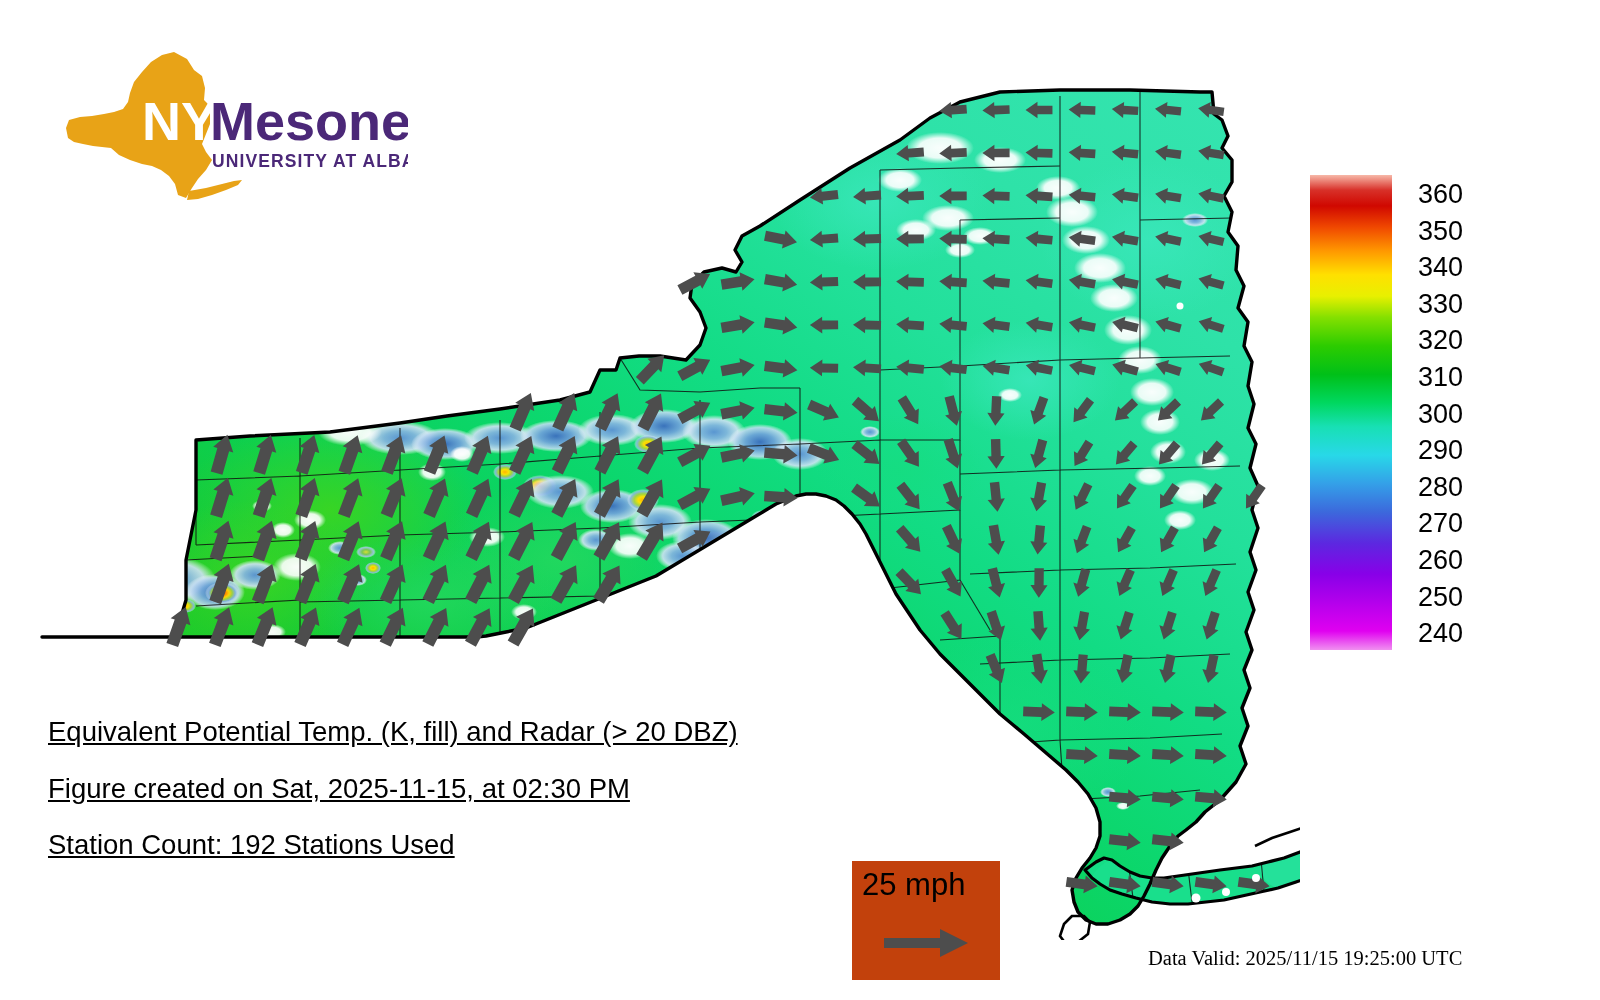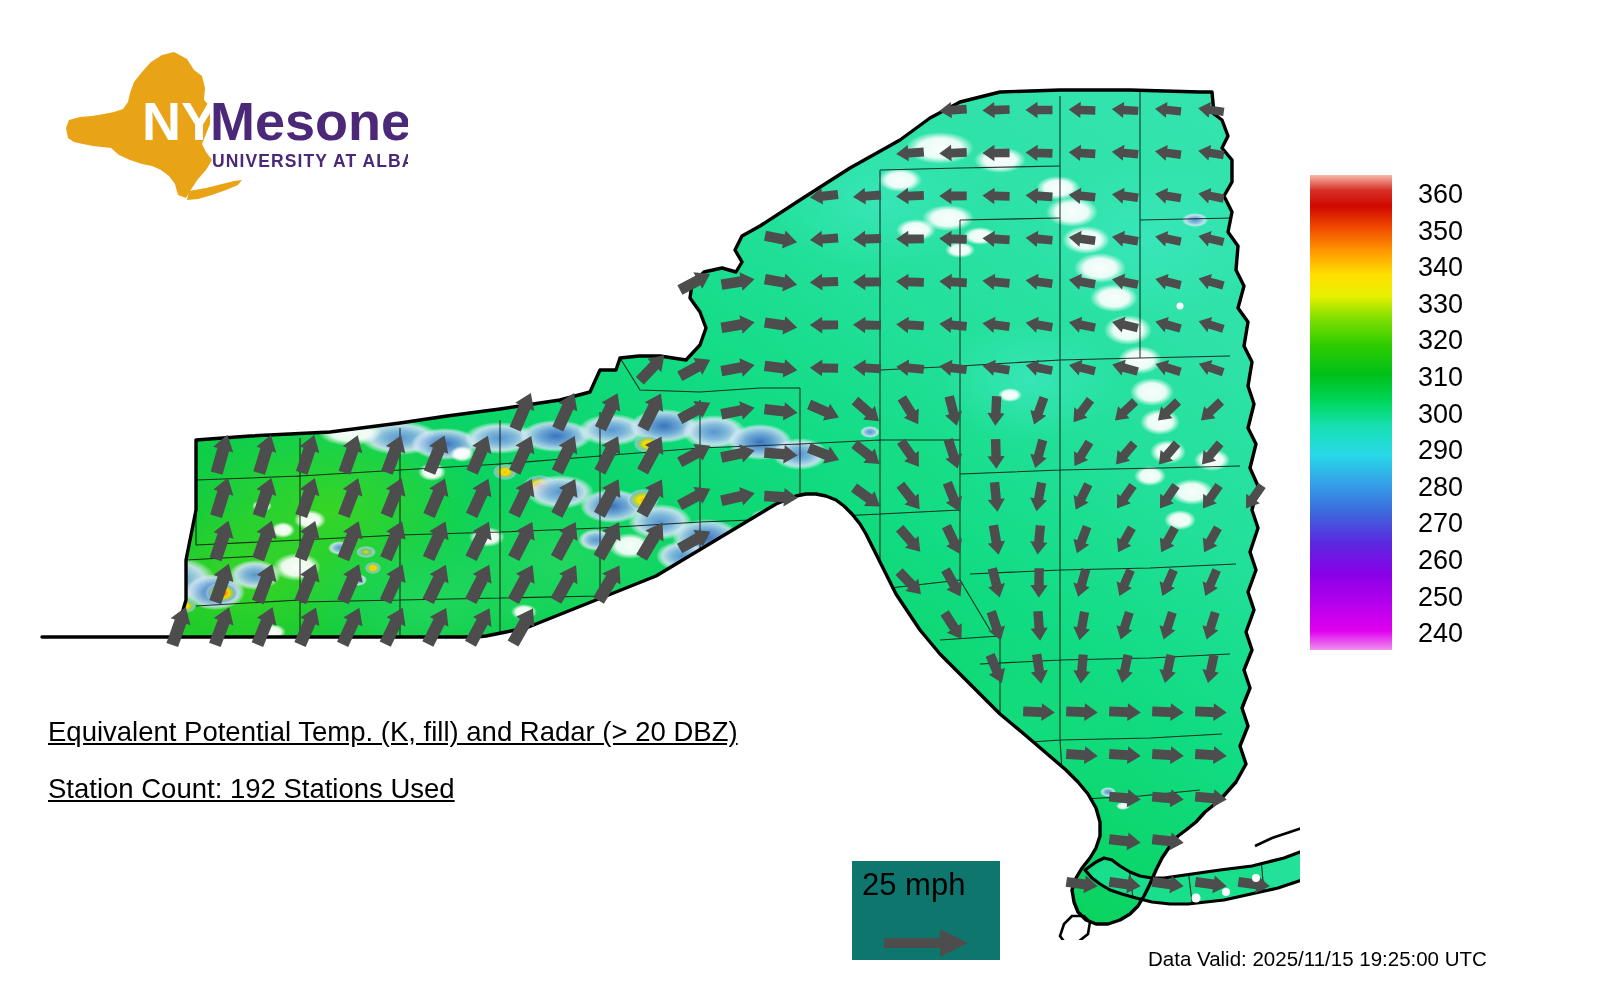--- a/index.html
+++ b/index.html
@@ -36,33 +36,33 @@
     color:#000;
   }
   .cap-line{
     font-size:27.5px;line-height:1;color:#000;margin:0 0 29px 0;
     white-space:nowrap;font-family:"Liberation Sans","DejaVu Sans",sans-serif;text-decoration:underline;
   }
   .cap-line:last-child{margin-bottom:0;}
 
   
   #wind-legend{
-    position:absolute;left:852px;top:861px;width:148px;height:99px;
-    background:#0f766e;
+    position:absolute;left:852px;top:861px;width:148px;height:119px;
+    background:#c2410c;
   }
   #wind-legend .wl-text{
     position:absolute;left:10px;top:6px;font-size:31px;color:#000;
     font-family:"Liberation Sans","DejaVu Sans",sans-serif;white-space:nowrap;
   }
   #wind-legend .wl-arrow{position:absolute;left:32px;top:66px;}
 
   
   #data-valid{
     position:absolute;left:1148px;top:947px;font-size:20.5px;color:#000;
-    white-space:nowrap;font-family:Liberation Sans, sans-serif;
+    white-space:nowrap;font-family:Liberation Serif, serif;
   }
 </style>
 </head>
 <body>
 
 <div class="figure">
 
   <div id="logo">
     <svg width="352" height="160" viewBox="0 0 352 160">
 
@@ -731,20 +731,21 @@
           <text x="118" y="360.25" class="cbar-label">270</text>
           <text x="118" y="396.83333333333337" class="cbar-label">260</text>
           <text x="118" y="433.41666666666663" class="cbar-label">250</text>
           <text x="118" y="470" class="cbar-label">240</text>
         </g>
     </svg>
   </div>
 
   <div id="caption">
     <div class="cap-line">Equivalent Potential Temp. (K, fill) and Radar (&gt; 20 DBZ)</div>
+    <div class="cap-line">Figure created on Sat, 2025-11-15, at 02:30 PM</div>
     <div class="cap-line">Station Count: 192 Stations Used</div>
   </div>
 
   <div id="wind-legend">
     <div class="wl-text">25 mph</div>
     <svg class="wl-arrow" width="86" height="32" viewBox="0 0 86 32">
       <path d="M0 11 L56 11 L56 2 L84 16 L56 30 L56 21 L0 21 Z" fill="#4D4D4D"></path>
     </svg>
   </div>
 

